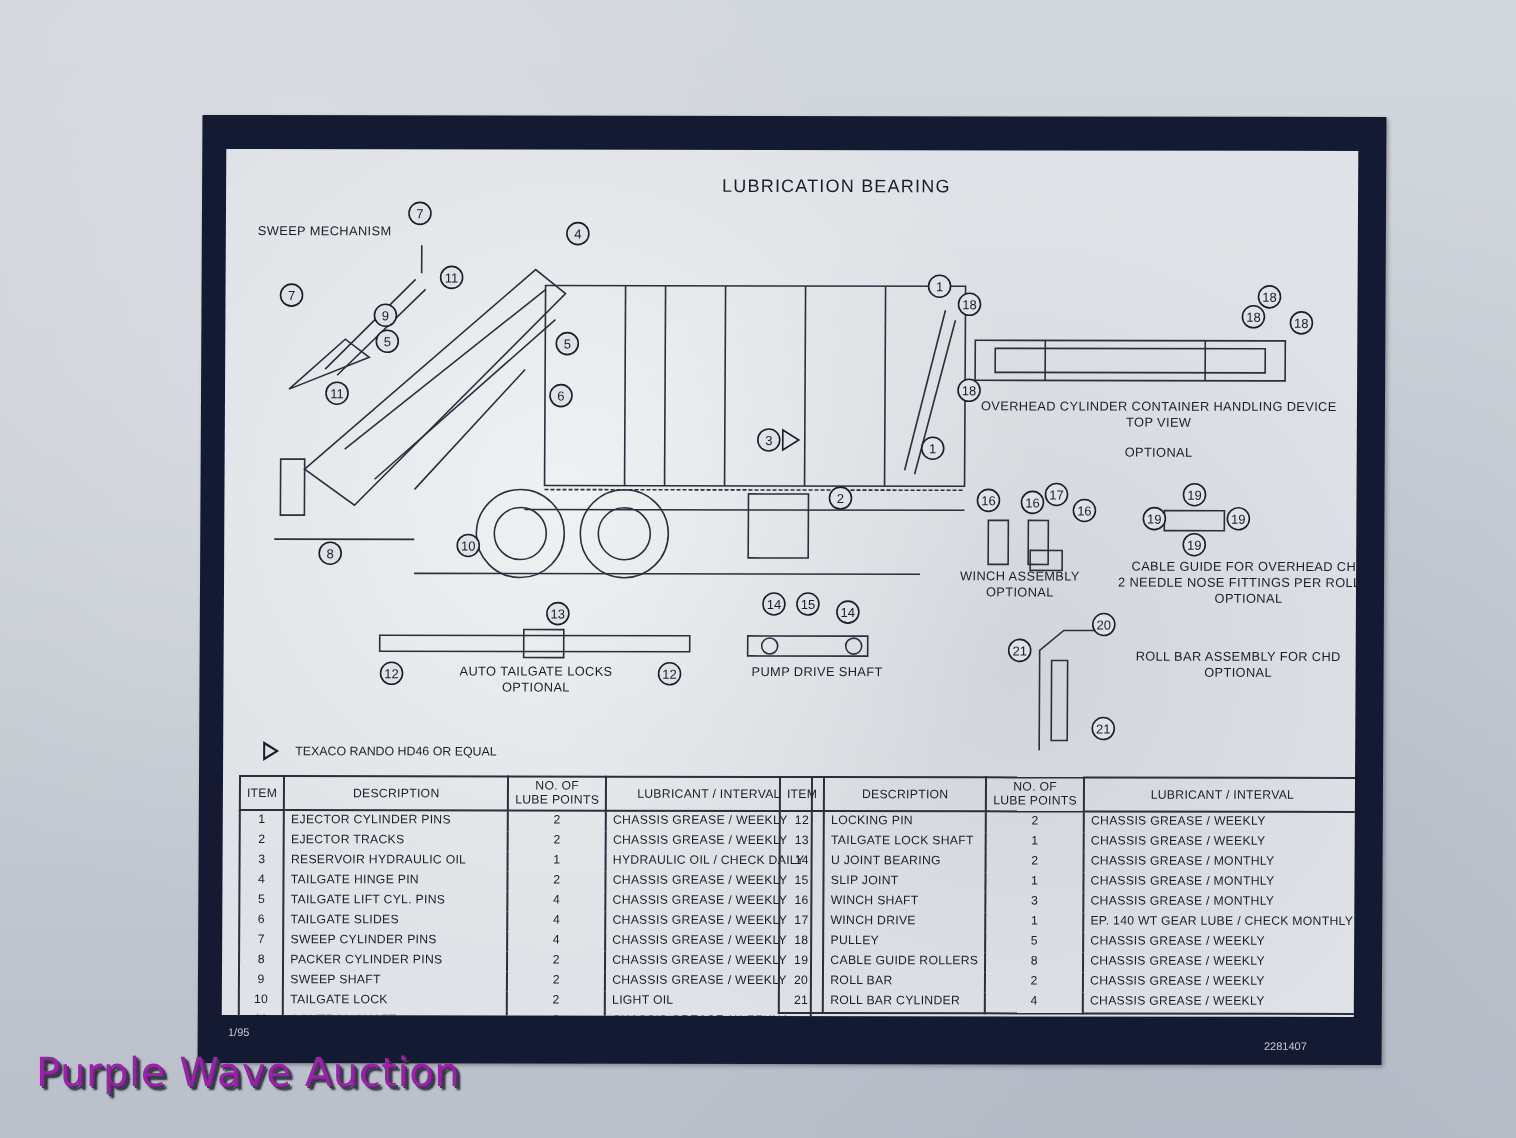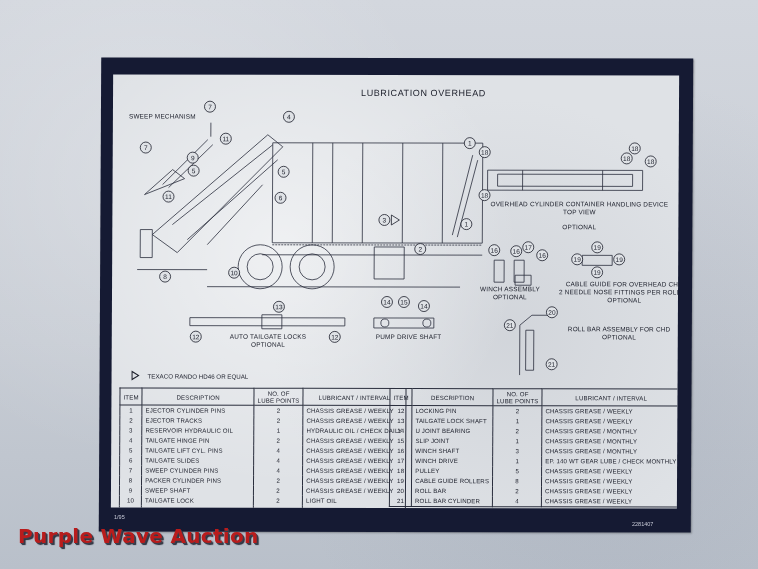--- a/index.html
+++ b/index.html
@@ -52,32 +52,32 @@
   table.lube th { font-weight: normal; border-bottom: 1px solid #2a2e3d; border-top: 1px solid #2a2e3d; height: 17px; line-height: 7px; text-align: center; }
   table.lube td.c { text-align: center; }
   table.lube tr:last-child td { border-bottom: 1px solid #2a2e3d; }
   #tableA { left: 8px; }
   #tableB { left: 278px; }
 
   .footer-left { position: absolute; left: 114px; top: 514px; color: #c6c9d6; font-size: 5.5px; }
   .footer-right { position: absolute; left: 632px; top: 521px; color: #c6c9d6; font-size: 5.5px; }
   .watermark {
     position: absolute; left: 18px; top: 524px;
-    font-family: "DejaVu Sans", sans-serif; font-weight: bold; font-size: 20px;
-    color: #b91c1c; letter-spacing: 0.3px;
+    font-family: "DejaVu Sans", sans-serif; font-weight: normal; font-size: 20px;
+    color: #a21caf; letter-spacing: 0.3px;
     text-shadow: 1px 1px 0 #3a3f4e, 2px 2px 1px #2a2e3a;
   }
 </style>
 </head>
 <body>
 
 <div class="decal">
   <div class="sheet">
 
-    <div class="title">LUBRICATION OVERHEAD</div>
+    <div class="title">LUBRICATION BEARING</div>
     <div class="lbl left" style="left:16px; top:38px;">SWEEP MECHANISM</div>
 
     <svg class="art" width="566" height="300" viewBox="0 0 566 300" fill="none" stroke="#2a2e3d" stroke-width="0.8">
 
       <g>
         <line x1="50" y1="110" x2="95" y2="65"></line>
         <line x1="56" y1="113" x2="100" y2="70"></line>
         <path d="M32 120 L60 95 L72 104 Z"></path>
         <line x1="98" y1="48" x2="98" y2="62"></line>
       </g>

